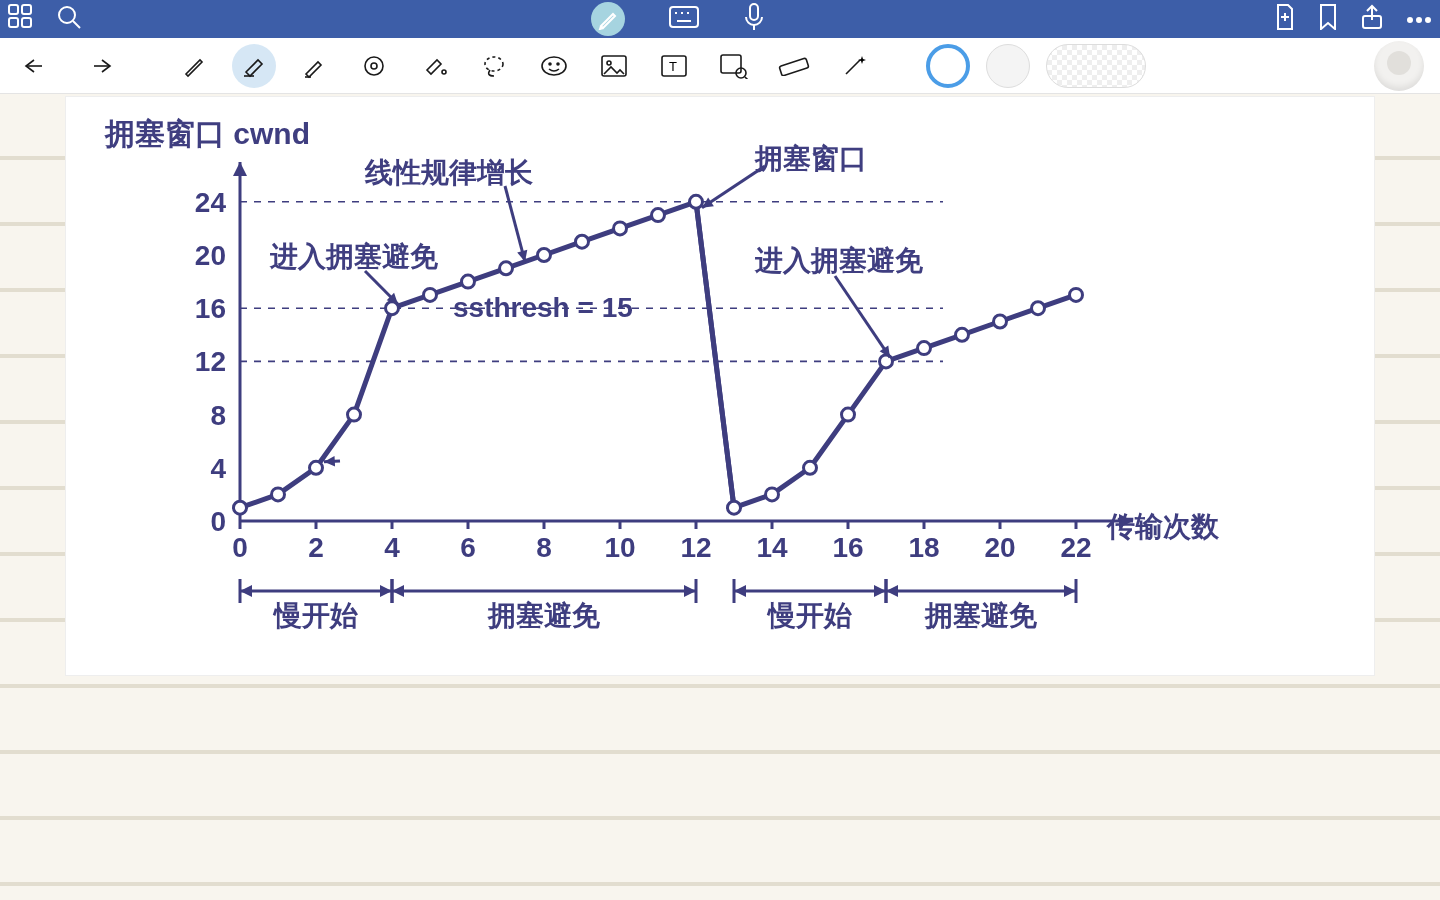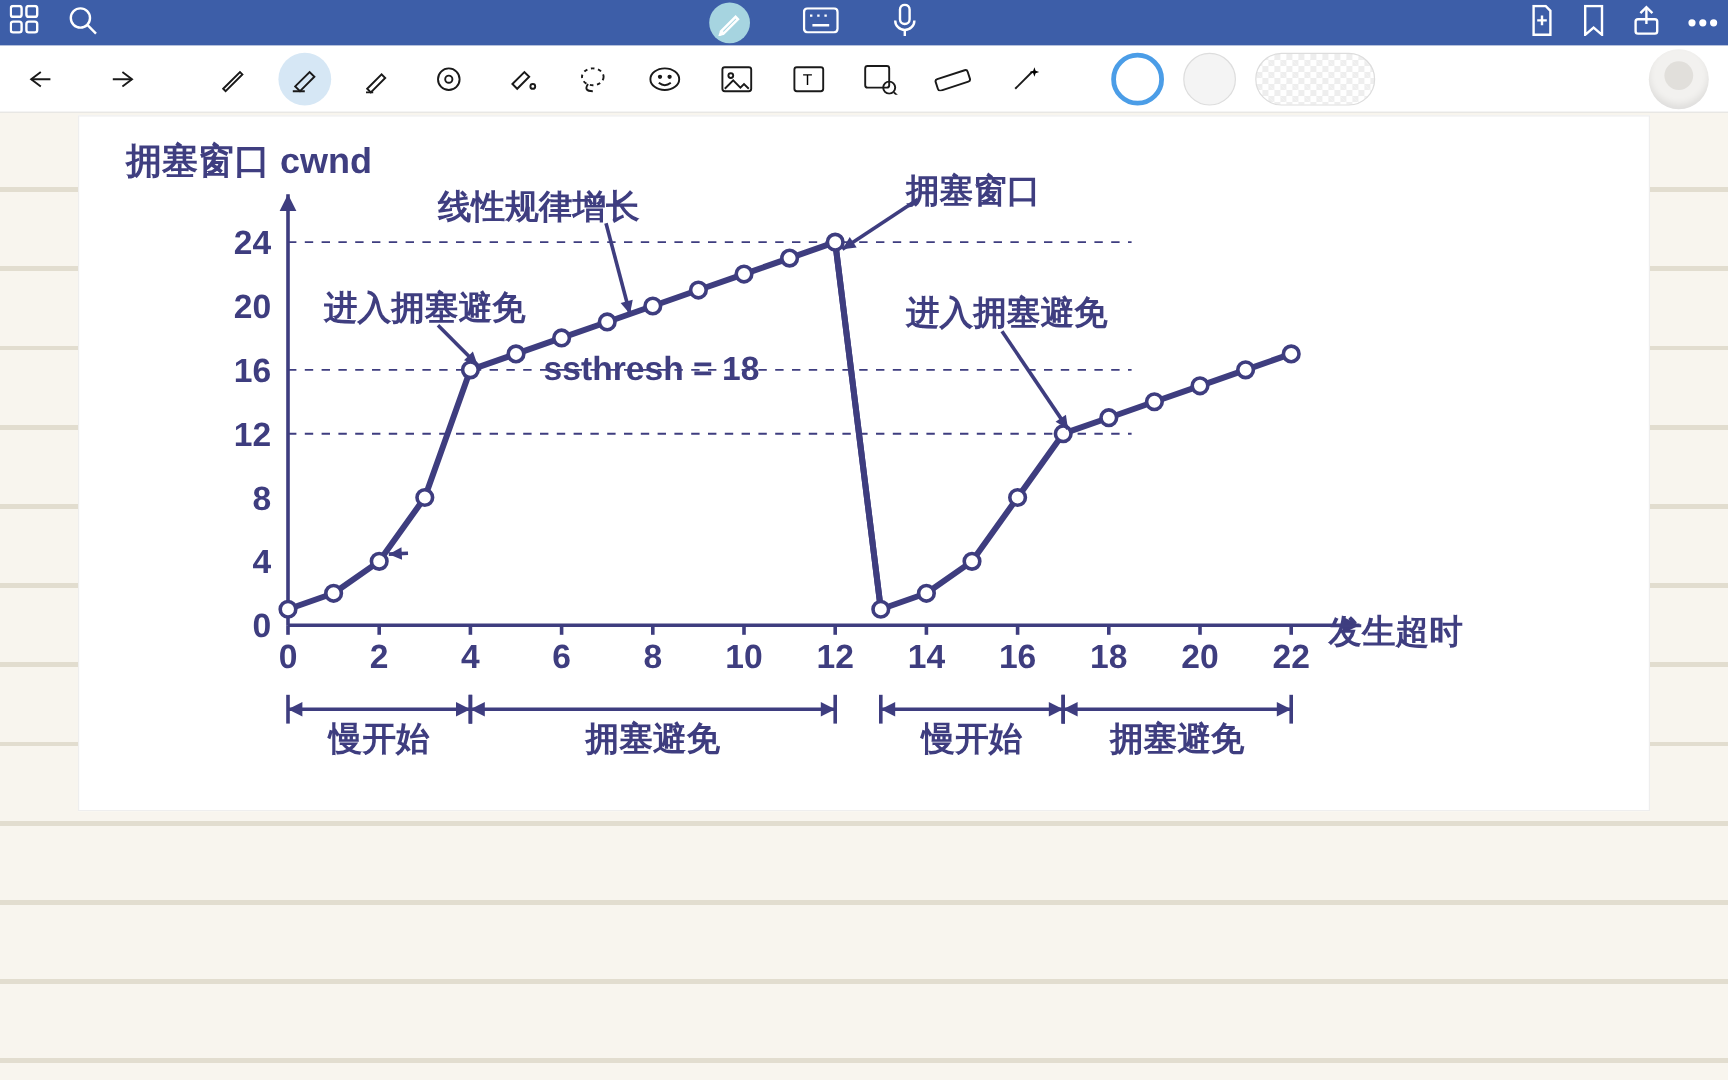--- a/index.html
+++ b/index.html
@@ -351,17 +351,17 @@
         <line x1="821" y1="495" x2="1011" y2="495" stroke="#3e3d7f" stroke-width="3"></line>
         <polygon points="821,495 833,489 833,501" fill="#3e3d7f"></polygon>
         <polygon points="1011,495 999,489 999,501" fill="#3e3d7f"></polygon>
         <text x="916" y="529" text-anchor="middle" font-size="28" font-weight="600" fill="#3e3d7f">拥塞避免</text>
       </svg>
 
     <div class="lbl" style="left:300px; top:58px">线性规律增长</div>
     <div class="lbl" style="left:40px; top:18px; font-size:30px">拥塞窗口 cwnd</div>
     <div class="lbl" style="left:690px; top:44px">拥塞窗口</div>
     <div class="lbl" style="left:205px; top:142px">进入拥塞避免</div>
-    <div class="lbl" style="left:388px; top:196px">ssthresh = 18</div>
+    <div class="lbl" style="left:388px; top:196px">ssthresh = 15</div>
     <div class="lbl" style="left:690px; top:146px">进入拥塞避免</div>
-    <div class="lbl" style="left:1042px; top:412px">发生超时</div>
+    <div class="lbl" style="left:1042px; top:412px">传输次数</div>
   </div>
 </div>
 
 </body></html>

